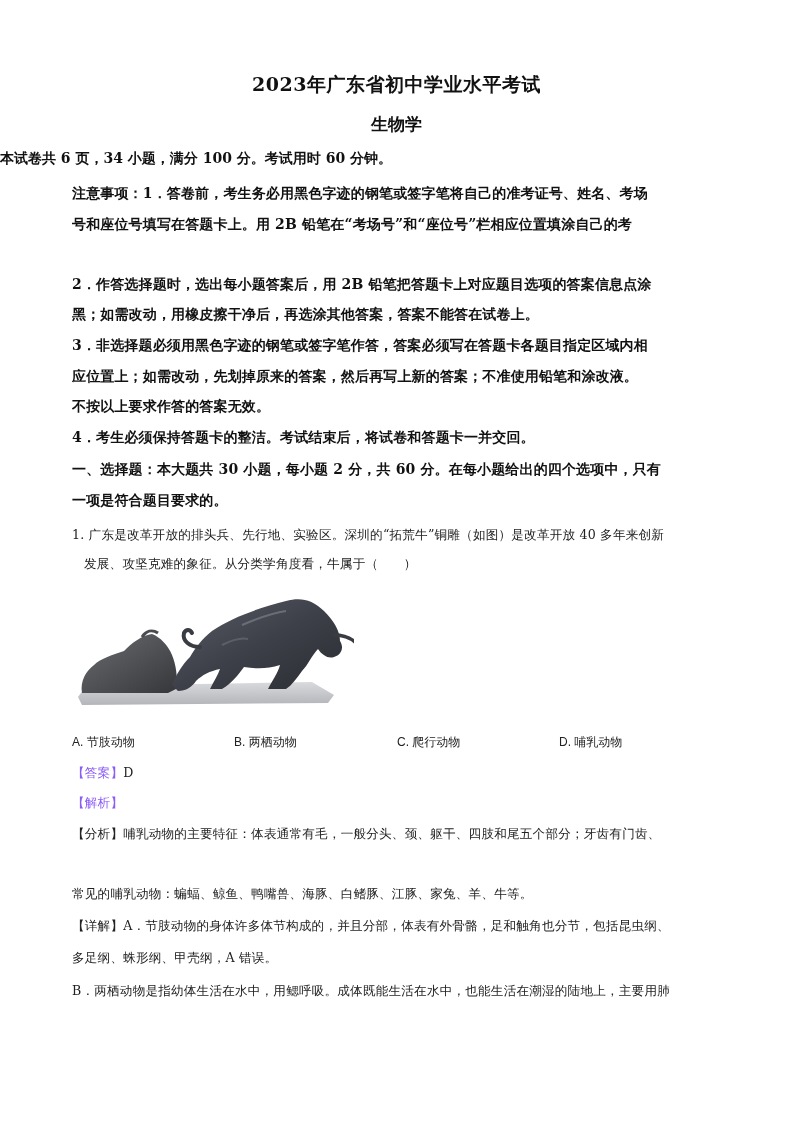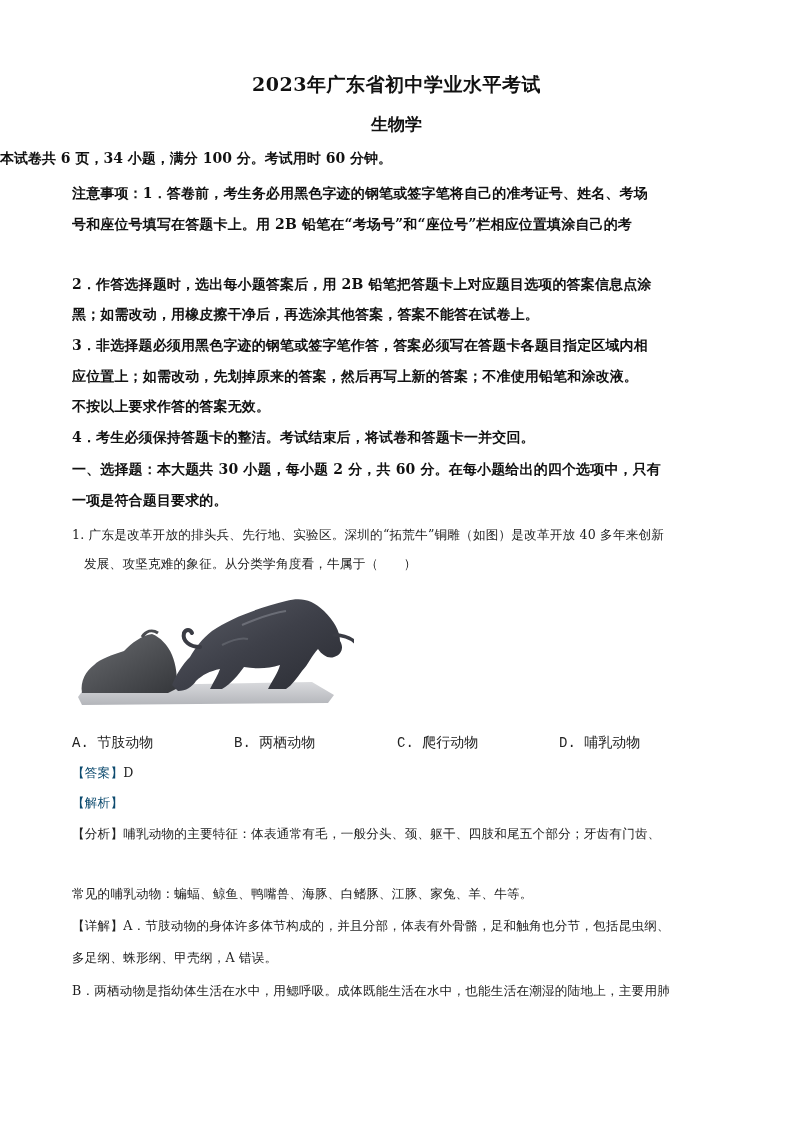--- a/index.html
+++ b/index.html
@@ -16,22 +16,22 @@
     .info {
       position: absolute; left: 0; width: 793px; top: 150px; 
       font-family: "DejaVu Serif", "Liberation Serif", serif; font-weight: bold; font-size: 14px;
     }
     .line {
       position: absolute; left: 72px; width: 660px; white-space: nowrap; overflow: hidden;
       font-family: "DejaVu Serif", "Liberation Serif", serif;
     }
     .bold { font-weight: bold; font-size: 14px; letter-spacing: 0.15px; }
     .normal { font-size: 12.6px; color: #222; letter-spacing: 0.2px; }
-    .blue-tag { color: #0c4a6e; }
-    .opt { position: absolute; font-family: Liberation Mono, monospace; font-size: 14px; color: #222; }
+    .blue-tag { color: #8b5cf6; }
+    .opt { position: absolute; font-family: Liberation Sans, sans-serif; font-size: 12px; color: #222; }
     .figure {
       position: absolute; left: 72px; top: 585px; width: 282px; height: 132px;
     }
   </style>
 </head>
 <body>
 
 <div class="page">
 
   <div class="title">2023年广东省初中学业水平考试</div>

